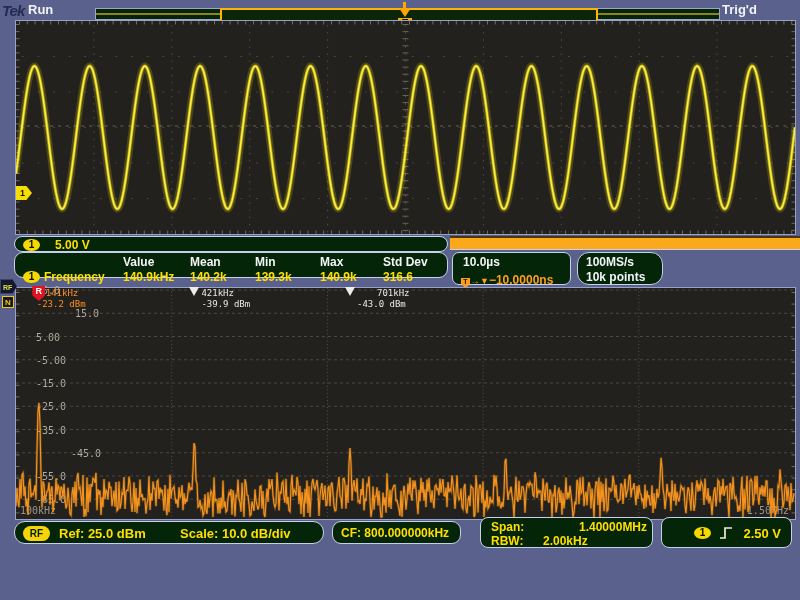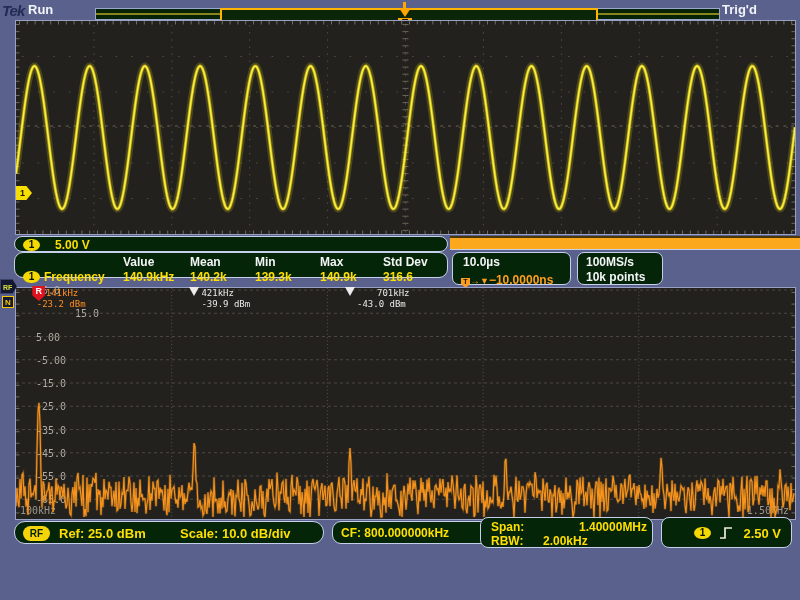--- a/index.html
+++ b/index.html
@@ -33,42 +33,42 @@
   .ylw{color:#ffdf00;font:bold 12px "Liberation Sans",sans-serif;}
   .wht{color:#f2f4f6;font:bold 12px "Liberation Sans",sans-serif;}
   .org{color:#ff9e1e;font:bold 12px "Liberation Sans",sans-serif;}
   .chbadge{display:inline-block;width:17px;height:12px;background:#f5d900;border-radius:8px/6px;
            color:#0a1200;font:bold 10px/12px "Liberation Sans",sans-serif;text-align:center;vertical-align:middle;}
   .chanbar{left:14px;top:236px;width:434px;height:16px;border-radius:9px;}
   .orangebar{left:450px;top:236px;width:350px;height:14px;background:#fba81c;
              border-top:2px solid #4a3808;border-bottom:1px solid #c7d0ea;box-sizing:border-box;}
   .measbox{left:14px;top:252px;width:434px;height:26px;border-radius:9px;}
   .tbbox{left:452px;top:252px;width:119px;height:33px;border-radius:7px;}
-  .recbox{left:577px;top:252px;width:86px;height:33px;border-radius:7px;padding-left:8px;}
+  .recbox{left:577px;top:252px;width:86px;height:33px;border-radius:12px;padding-left:8px;}
   .mini-shield{display:inline-block;width:9px;height:10px;background:#ff9e1e;
            clip-path:polygon(0 0,100% 0,100% 60%,50% 100%,0 60%);
            font:bold 7px/8px "Liberation Sans",sans-serif;color:#201400;text-align:center;}
   
   .rfhandle{left:0px;top:279px;width:17px;height:15px;background:#141830;border:1px solid #3d4366;
             clip-path:polygon(0 0,72% 0,100% 50%,72% 100%,0 100%);
             font:bold 7px/15px "Liberation Sans",sans-serif;color:#d8e23c;text-align:left;padding-left:2px;box-sizing:border-box;z-index:4;}
   .nbadge{left:2px;top:296px;width:12px;height:12px;background:#141830;border:1px solid #f5c800;
           font:bold 8px/12px "Liberation Sans",sans-serif;color:#f5c800;text-align:center;box-sizing:border-box;z-index:4;}
   
   .rflabels span{position:absolute;color:#b2aea4;font:10px "DejaVu Sans Mono",monospace;z-index:1;transform:translateY(-50%);}
   .rfxlab{position:absolute;color:#9a968c;font:10px "DejaVu Sans Mono",monospace;z-index:1;}
   .rfmark{position:absolute;z-index:5;}
   .rf-flag{position:absolute;width:13px;height:15px;background:#e01420;
            clip-path:polygon(0 0,100% 0,100% 62%,50% 100%,0 62%);
            font:bold 9px/11px "Liberation Sans",sans-serif;color:#fff;text-align:center;}
   .rf-tri{position:absolute;width:0;height:0;border-left:5px solid transparent;border-right:5px solid transparent;border-top:9px solid #ececec;}
   .rf-mfreq,.rf-mamp{position:absolute;font:9px "DejaVu Sans Mono",monospace;white-space:nowrap;}
   
   .b1{left:14px;top:521px;width:310px;height:23px;border-radius:11px;}
-  .b2{left:332px;top:521px;width:169px;height:23px;border-radius:9px;}
+  .b2{left:332px;top:521px;width:129px;height:23px;border-radius:9px;}
   .b3{left:480px;top:517px;width:173px;height:31px;border-radius:8px;}
   .b4{left:661px;top:517px;width:131px;height:31px;border-radius:8px;}
   .rfoval{left:8px;top:4px;width:27px;height:15px;background:#f5d50a;border-radius:8px;
           color:#06230a;font:bold 10px/15px "Liberation Sans",sans-serif;text-align:center;}
 </style>
 </head>
 <body>
 
 <span class="abs logo">Tek</span>
 <span class="abs run">Run</span>
@@ -1043,21 +1043,21 @@
 
 <div class="abs grat rfplot">
   <div class="rflabels" id="rfYLabels">
       <span style="left: 20px; top: 2px;">25.0</span>
       <span style="left: 20px; top: 25.25px; margin-left: 39px;">15.0</span>
       <span style="left: 20px; top: 48.5px;">5.00</span>
       <span style="left: 20px; top: 71.75px;">-5.00</span>
       <span style="left: 20px; top: 95px;">-15.0</span>
       <span style="left: 20px; top: 118.25px;">-25.0</span>
       <span style="left: 20px; top: 141.5px;">-35.0</span>
-      <span style="left: 20px; top: 164.75px;">-45.0</span>
+      <span style="left: 20px; top: 164.75px; padding-left: 35px;">-45.0</span>
       <span style="left: 20px; top: 188px;">-55.0</span>
       <span style="left: 20px; top: 211.25px;">-65.0</span>
     </div>
   <span class="rfxlab" style="left:4px;bottom:3px;">100kHz</span>
   <span class="rfxlab" style="right:6px;bottom:3px;">1.50MHz</span>
   <svg width="779" height="231" viewBox="0 0 779 231">
     <g id="rfGrid">
         <line x1="0" y1="2" x2="779" y2="2" stroke="#4c4741" stroke-width="1" stroke-dasharray="3,3"></line>
         <line x1="0" y1="25.25" x2="779" y2="25.25" stroke="#4c4741" stroke-width="1" stroke-dasharray="3,3"></line>
         <line x1="0" y1="48.5" x2="779" y2="48.5" stroke="#4c4741" stroke-width="1" stroke-dasharray="3,3"></line>

